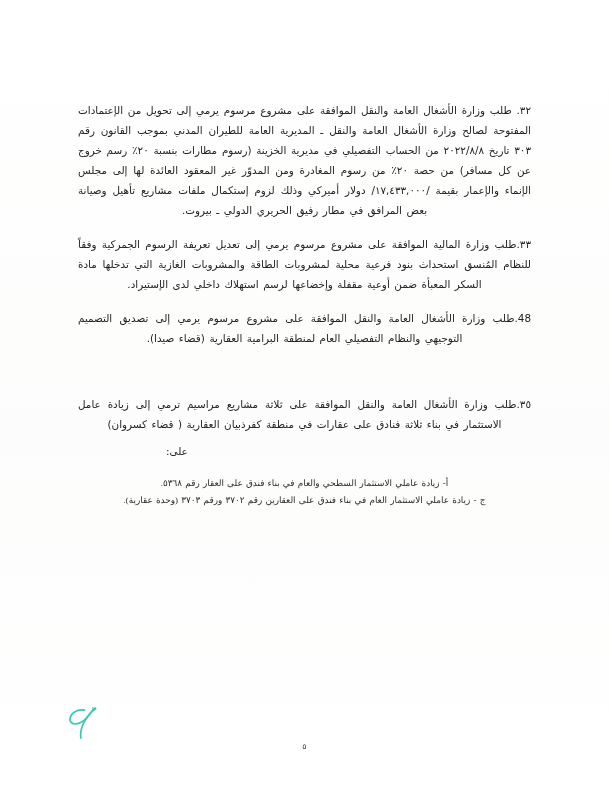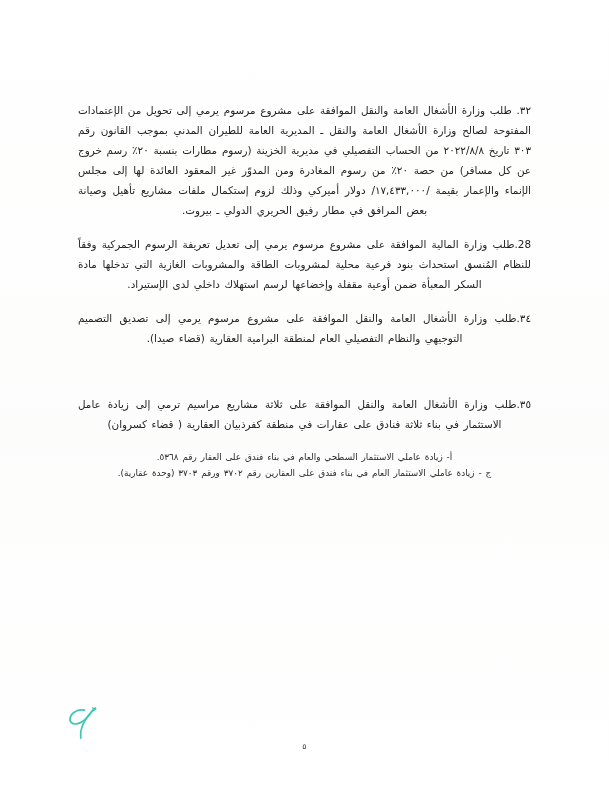--- a/index.html
+++ b/index.html
@@ -61,20 +61,21 @@
     text-align: left;
     padding-left: 88px;
     color: #222222;
     filter: blur(0.18px);
   }
 
   .sublist {
     list-style: none;
     margin: 15px 0 14px 0;
     padding: 0;
+    font-family: Liberation Serif, serif;
   }
 
   .sub-item {
     font-size: 8.9px;
     line-height: 1.78;
     color: #2a2a2a;
     text-align: center;
     margin: 0 0 1px 0;
     word-spacing: 1px;
     filter: blur(0.2px);
@@ -112,26 +113,27 @@
 <body>
 
 <div class="page">
 
   <div class="scan-tint"></div>
 
   <div class="body-column">
 
     <p class="para">٣٢. طلب وزارة الأشغال العامة والنقل الموافقة على مشروع مرسوم يرمي إلى تحويل من الإعتمادات المفتوحة لصالح وزارة الأشغال العامة والنقل ـ المديرية العامة للطيران المدني بموجب القانون رقم ٣٠٣ تاريخ ٢٠٢٢/٨/٨ من الحساب التفصيلي في مديرية الخزينة (رسوم مطارات بنسبة ٢٠٪ رسم خروج عن كل مسافر) من حصة ٢٠٪ من رسوم المغادرة ومن المدوّر غير المعقود العائدة لها إلى مجلس الإنماء والإعمار بقيمة /١٧,٤٣٣,٠٠٠/ دولار أميركي وذلك لزوم إستكمال ملفات مشاريع تأهيل وصيانة بعض المرافق في مطار رفيق الحريري الدولي ـ بيروت.</p>
 
-    <p class="para">28.طلب وزارة المالية الموافقة على مشروع مرسوم يرمي إلى تعديل تعريفة الرسوم الجمركية وفقاً للنظام المُنسق استحداث بنود فرعية محلية لمشروبات الطاقة والمشروبات الغازية التي تدخلها مادة السكر المعبأة ضمن أوعية مقفلة وإخضاعها لرسم استهلاك داخلي لدى الإستيراد.</p>
+    <p class="para">٣٣.طلب وزارة المالية الموافقة على مشروع مرسوم يرمي إلى تعديل تعريفة الرسوم الجمركية وفقاً للنظام المُنسق استحداث بنود فرعية محلية لمشروبات الطاقة والمشروبات الغازية التي تدخلها مادة السكر المعبأة ضمن أوعية مقفلة وإخضاعها لرسم استهلاك داخلي لدى الإستيراد.</p>
 
-    <p class="para">٣٤.طلب وزارة الأشغال العامة والنقل الموافقة على مشروع مرسوم يرمي إلى تصديق التصميم التوجيهي والنظام التفصيلي العام لمنطقة البرامية العقارية (قضاء صيدا).</p>
+    <p class="para">48.طلب وزارة الأشغال العامة والنقل الموافقة على مشروع مرسوم يرمي إلى تصديق التصميم التوجيهي والنظام التفصيلي العام لمنطقة البرامية العقارية (قضاء صيدا).</p>
 
     <p class="para tight">٣٥.طلب وزارة الأشغال العامة والنقل الموافقة على ثلاثة مشاريع مراسيم ترمي إلى زيادة عامل الاستثمار في بناء ثلاثة فنادق على عقارات في منطقة كفرذبيان العقارية ( قضاء كسروان)</p>
 
+    <p class="lead-in">على:</p>
 
     <ul class="sublist">
       <li class="sub-item">أ-  زيادة عاملي الاستثمار  السطحي والعام في بناء فندق على العقار رقم ٥٣٦٨.</li>
       <li class="sub-item wrapped">ج - زيادة عاملي الاستثمار العام في بناء فندق على العقارين رقم ٣٧٠٢ ورقم ٣٧٠٣ (وحدة عقارية).</li>
     </ul>
 
 
 
   </div>
 

